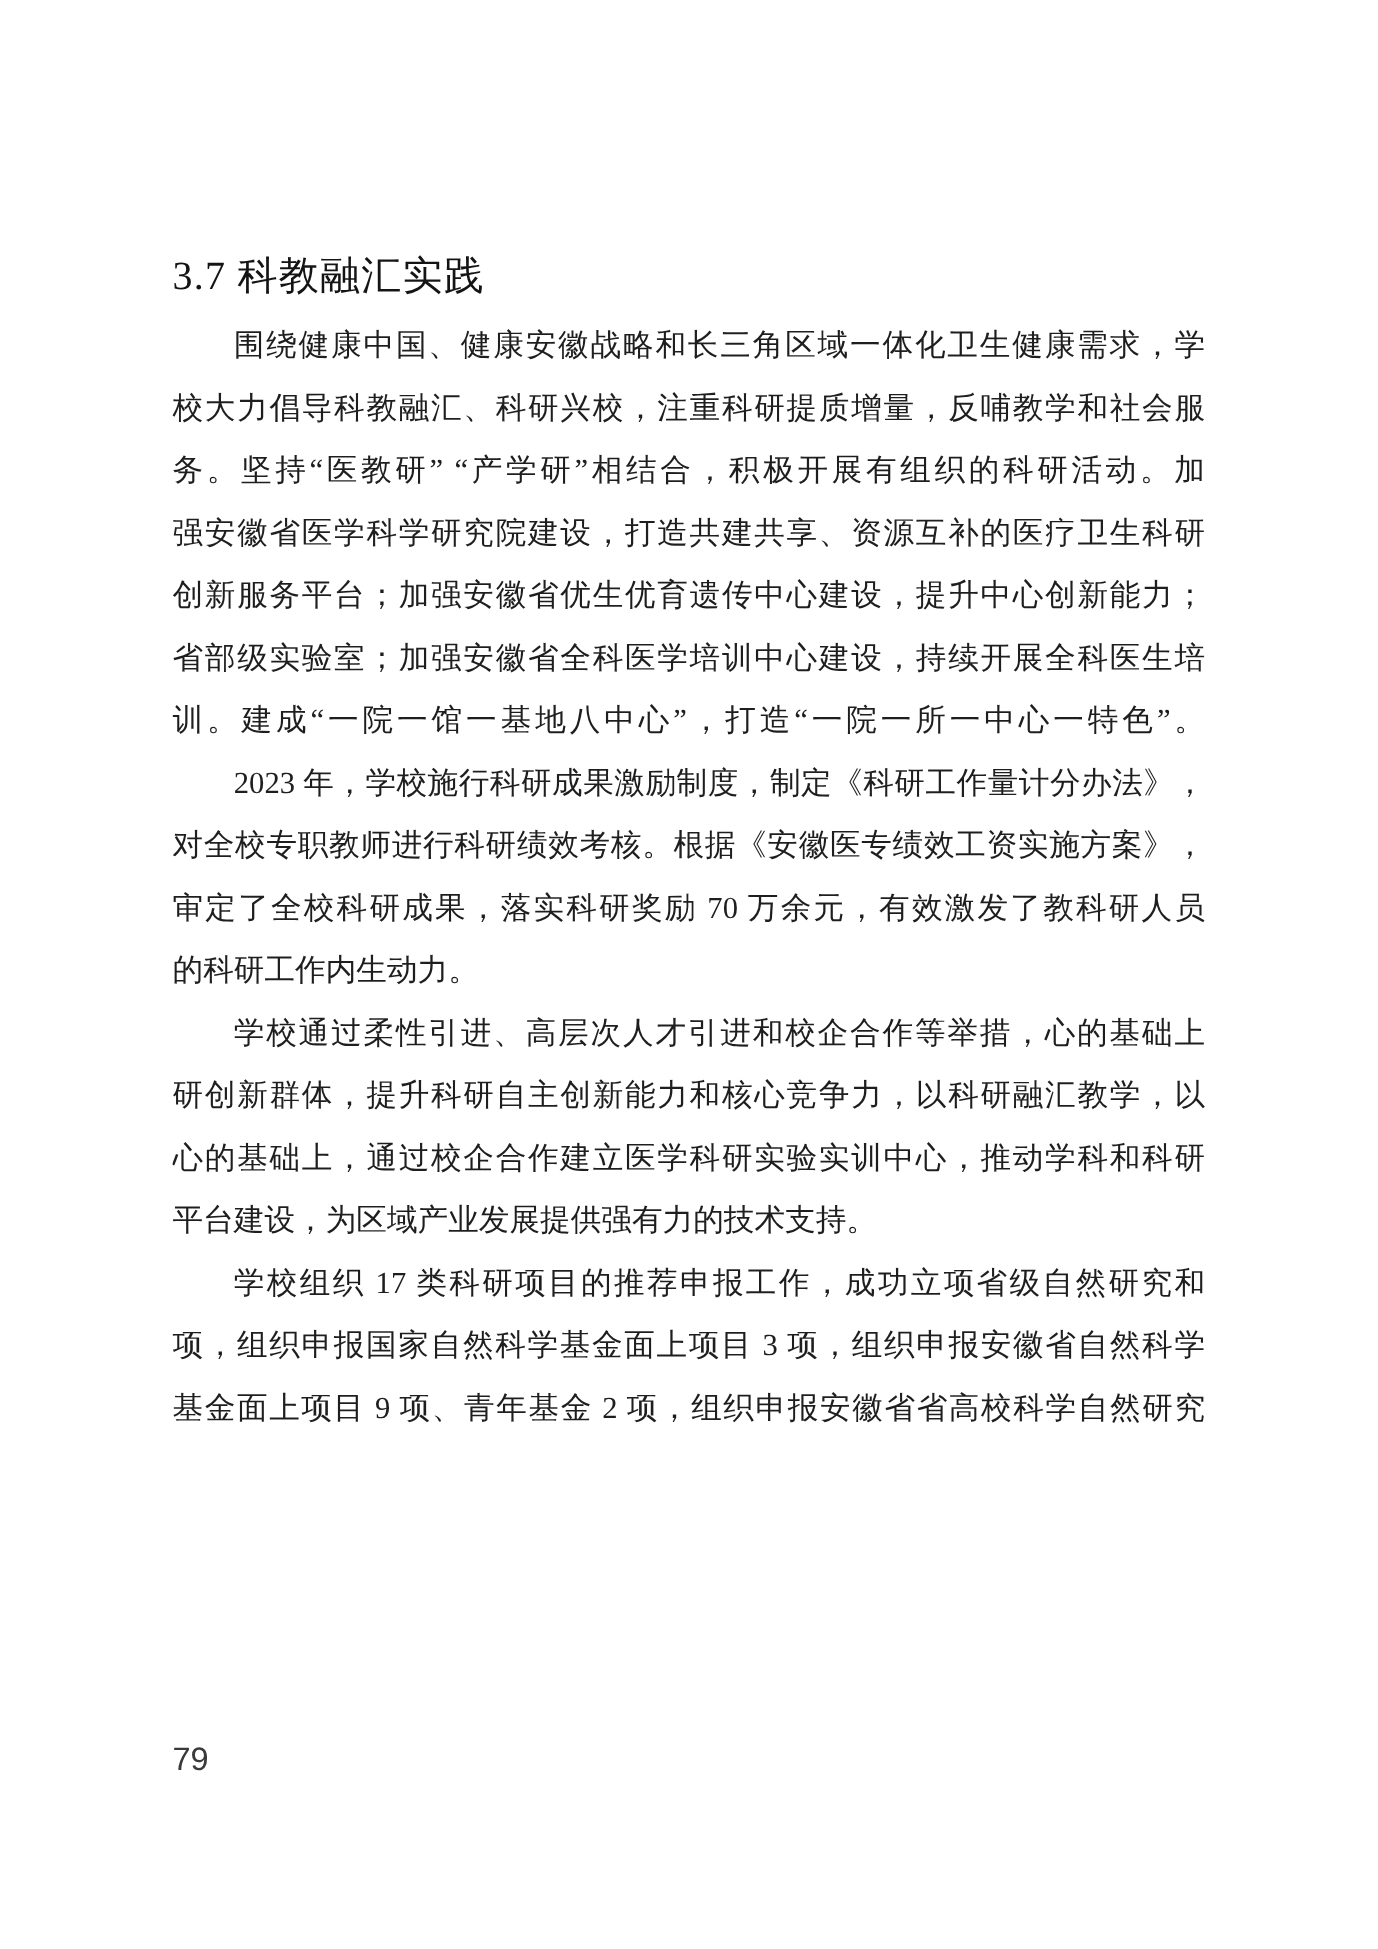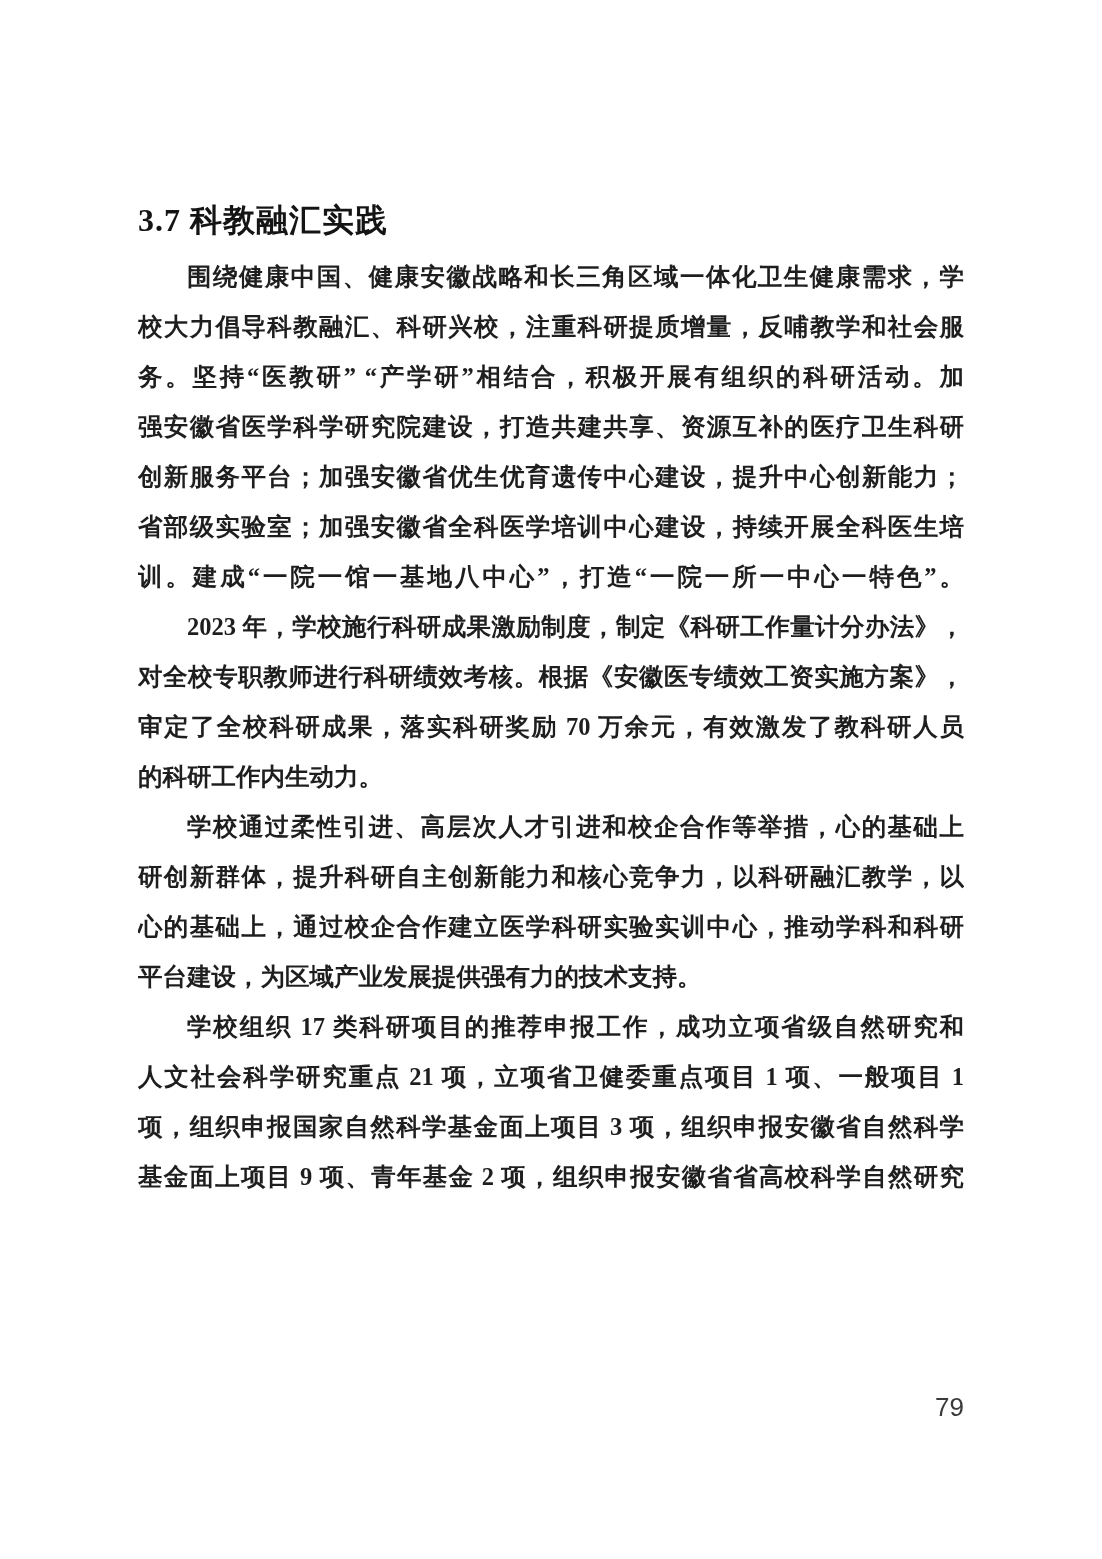--- a/index.html
+++ b/index.html
@@ -17,53 +17,52 @@
     color: #1e1e1e;
   }
   .content {
     position: absolute;
     left: 138px;
     top: 200px;
     width: 826px;
   }
   .heading {
     font-size: 32px;
-    font-weight: bold;
+    font-weight: normal;
     line-height: 40px;
     height: 40px;
     margin: 0 0 12px 0;
     color: #141414;
     letter-spacing: 1px;
   }
   .paragraph {
     margin: 0;
   }
   .line {
     height: 50px;
     line-height: 50px;
     font-size: 24.5px;
     text-align: justify;
     text-align-last: justify;
     white-space: normal;
     overflow: hidden;
-    font-weight: bold;
   }
   .line.first {
     text-indent: 2em;
   }
   .line.last {
     text-align: center;
     text-align-last: left;
   }
   .page-number {
     position: absolute;
     top: 1390px;
     left: 138px;
     width: 826px;
-    text-align: right;
+    text-align: left;
     font-family: "Liberation Sans", sans-serif;
     font-size: 26px;
     color: #3a3a3a;
     line-height: 34px;
   }
 </style>
 </head>
 <body>
 
 <div class="page">
@@ -86,20 +85,19 @@
           <div class="line last">的科研工作内生动力。</div>
         </div>
         <div class="paragraph">
           <div class="line first">学校通过柔性引进、高层次人才引进和校企合作等举措，心的基础上</div>
           <div class="line">研创新群体，提升科研自主创新能力和核心竞争力，以科研融汇教学，以</div>
           <div class="line">心的基础上，通过校企合作建立医学科研实验实训中心，推动学科和科研</div>
           <div class="line last">平台建设，为区域产业发展提供强有力的技术支持。</div>
         </div>
         <div class="paragraph">
           <div class="line first">学校组织 17 类科研项目的推荐申报工作，成功立项省级自然研究和</div>
-          <div class="line">人文社会科学研究重点 21 项，立项省卫健委重点项目 1 项、一般项目 1</div>
           <div class="line">项，组织申报国家自然科学基金面上项目 3 项，组织申报安徽省自然科学</div>
           <div class="line">基金面上项目 9 项、青年基金 2 项，组织申报安徽省省高校科学自然研究</div>
         </div>
       </div>
   </div>
   <div class="page-number">79</div>
 </div>
 
 </body></html>

